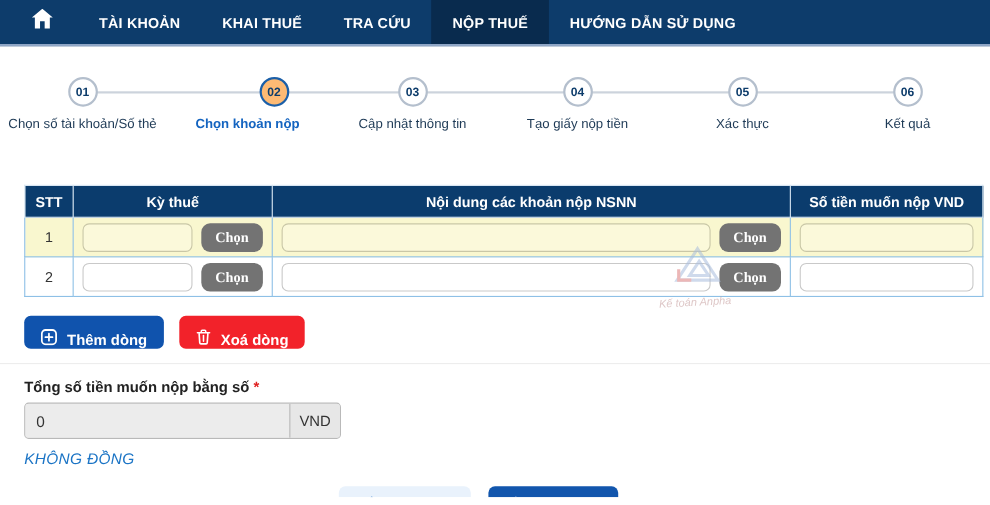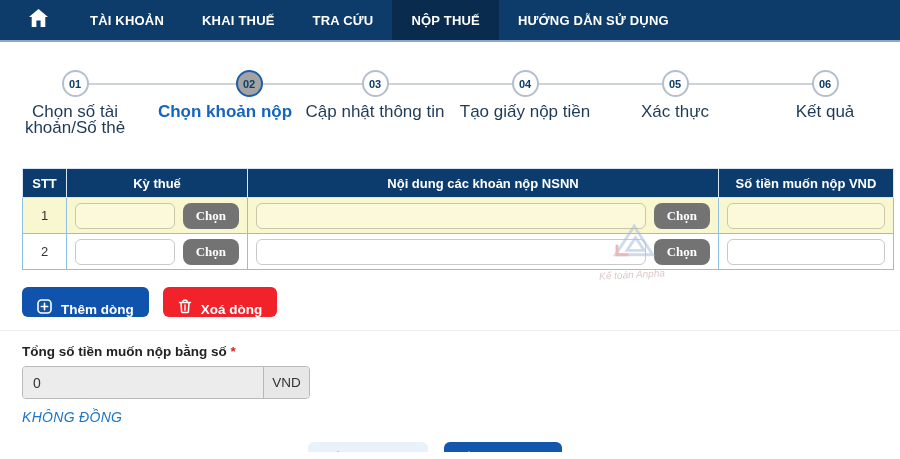--- a/index.html
+++ b/index.html
@@ -13,22 +13,22 @@
   .nav-items { display:flex; align-items:stretch; }
   .nav-item { display:flex; align-items:center; padding:0 19px; color:#fff; font-size:13px; font-weight:bold; letter-spacing:.2px; cursor:pointer; white-space:nowrap; }
   .nav-item.active { background:#092b4e; }
 
   
   .stepper { position:relative; margin-top:12px; padding-top:16px; height:100px; }
   .stepper-line { position:absolute; left:75px; right:72px; top:29px; height:2px; background:#ccd3dc; }
   .steps { position:relative; display:flex; }
   .step { width:150px; display:flex; flex-direction:column; align-items:center; }
   .step-circle { position:relative; z-index:1; width:27px; height:27px; border-radius:50%; background:#fff; border:2px solid #b4bfcd; display:flex; align-items:center; justify-content:center; font-size:11px; font-weight:bold; color:#0d3c6b; }
-  .step.active .step-circle { background:#a3a3a3; border-color:#1b5fa8; color:#0d3c6b;margin-left:48px; }
-  .step-label { margin-top:7px; font-size:17px; color:#1e3a56; text-align:center; line-height:16px; max-width:142px; }
+  .step.active .step-circle { background:#fdba74; border-color:#1b5fa8; color:#0d3c6b;margin-left:48px; }
+  .step-label { margin-top:7px; font-size:12px; color:#1e3a56; text-align:center; line-height:16px; max-width:142px; }
   .step.active .step-label { color:#1464c0; font-weight:bold; }
 
   
   .pay-table { margin:14px 7px 0 22px; border-collapse:collapse; width:871px; table-layout:fixed; }
   .pay-table th { background:#0b3c6d; color:#fff; font-size:13px; font-weight:bold; height:29px; border:1px solid #d7e6f2; text-align:center; }
   .pay-table td { border:1px solid #8ec0e6; height:36px; padding:4px 8px; background:#fff; vertical-align:middle; }
   .pay-table tr.row-yellow td { background:#f9f7cf; }
   .td-stt { text-align:center; font-size:13px; color:#333; }
   .cell-flex { display:flex; align-items:center; gap:8px; }
   .tbl-input { flex:1; min-width:0; height:26px; border:1px solid #c9c9c9; border-radius:6px; background:#fff; padding:0 8px; font-size:13px; font-family:"Liberation Sans", sans-serif; }

